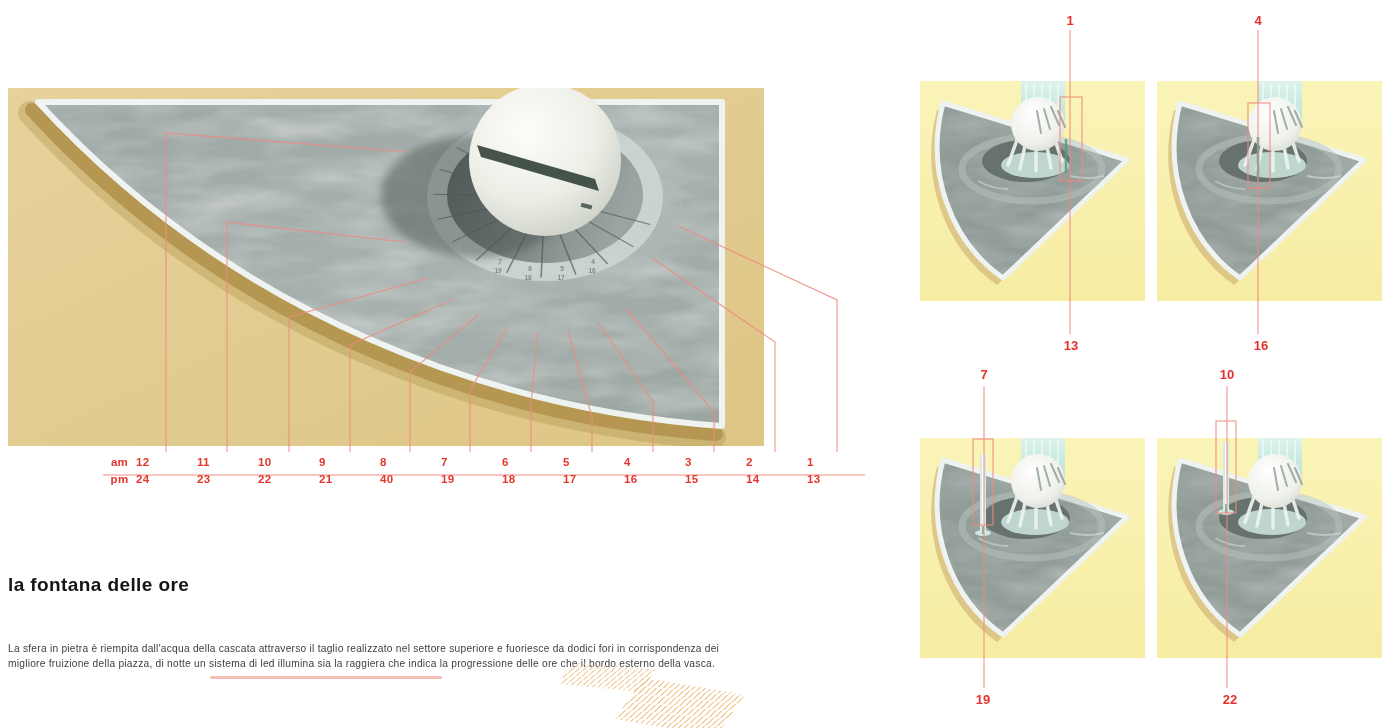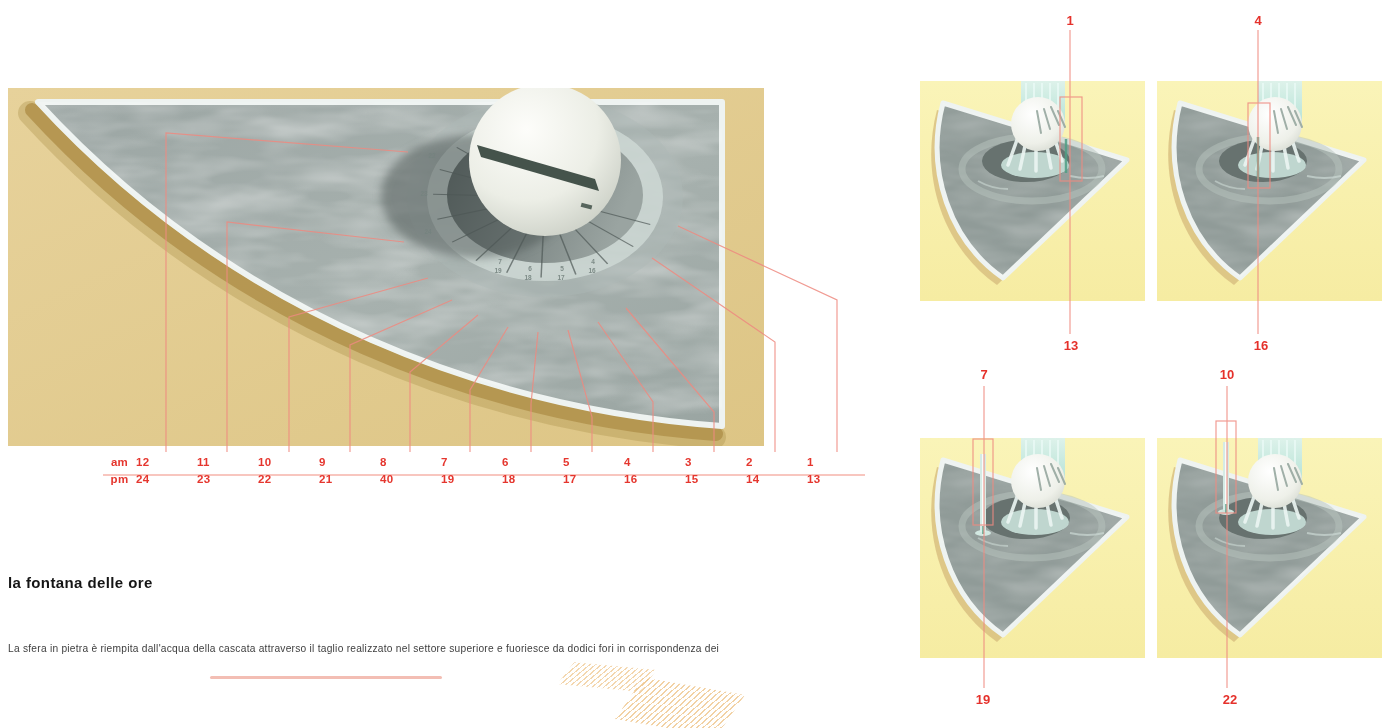--- a/index.html
+++ b/index.html
@@ -10,21 +10,21 @@
   .abs{position:absolute;}
   svg{display:block;}
   
   .hours-row{position:absolute;left:103px;display:flex;color:#e5362e;font-weight:bold;font-size:11.5px;letter-spacing:.3px;}
   .hours-label{width:33px;text-align:center;}
   .hcell{width:61px;text-align:left;}
   .pink-rule{position:absolute;left:103px;top:474px;width:762px;height:2px;background:#f8c6bf;}
   
   .figlab{position:absolute;transform:translateX(-50%);color:#e5312b;font-weight:bold;font-size:13px;}
   
-  .fountain-title{position:absolute;left:8px;top:574px;font-size:15px;font-weight:bold;color:#151515;letter-spacing:.4px;}
+  .fountain-title{position:absolute;left:8px;top:574px;font-size:19px;font-weight:bold;color:#151515;letter-spacing:.4px;}
   .fountain-body{position:absolute;left:8px;top:606px;width:872px;font-size:10.2px;line-height:14.6px;color:#3e3e3e;letter-spacing:.25px;margin-top:36px;}
   
   .para-rule{position:absolute;left:210px;top:676px;width:232px;height:3px;background:#f3beb4;border-radius:2px;}
   .hatch{position:absolute;background:repeating-linear-gradient(112deg,rgba(238,196,137,.85) 0 1.6px,rgba(255,255,255,0) 1.6px 5.2px);}
   .hatch-a{left:563px;top:666px;width:88px;height:22px;transform:skewX(-34deg) rotate(5deg);opacity:.8;}
   .hatch-b{left:624px;top:686px;width:112px;height:42px;transform:skewX(-28deg) rotate(9deg);opacity:.9;}
   .overlay{position:absolute;left:0;top:0;pointer-events:none;}
 </style>
 </head>
 <body>
@@ -192,20 +192,21 @@
     <span class="hcell">17</span>
     <span class="hcell">16</span>
     <span class="hcell">15</span>
     <span class="hcell">14</span>
     <span class="hcell">13</span>
   </div>
 
   <div class="fountain-title">la fontana delle ore</div>
   <div class="fountain-body">
     <div>La sfera in pietra è riempita dall'acqua della cascata attraverso il taglio realizzato nel settore superiore e fuoriesce da dodici fori in corrispondenza dei</div>
+    <div>migliore fruizione della piazza, di notte un sistema di led illumina sia la raggiera che indica la progressione delle ore che il bordo esterno della vasca.</div>
   </div>
   <div class="para-rule"></div>
   <div class="hatch hatch-a"></div>
   <div class="hatch hatch-b"></div>
 
   <svg class="abs" style="left:920px;top:81px;" width="225" height="220" viewBox="0 0 225 220">
     <use href="#basin-sm"></use>
     <line x1="146" y1="58" x2="146" y2="92" stroke="#4f9e84" stroke-width="2.5" opacity="0.85"></line>
   </svg>
   <svg class="abs" style="left:1157px;top:81px;" width="225" height="220" viewBox="0 0 225 220">

